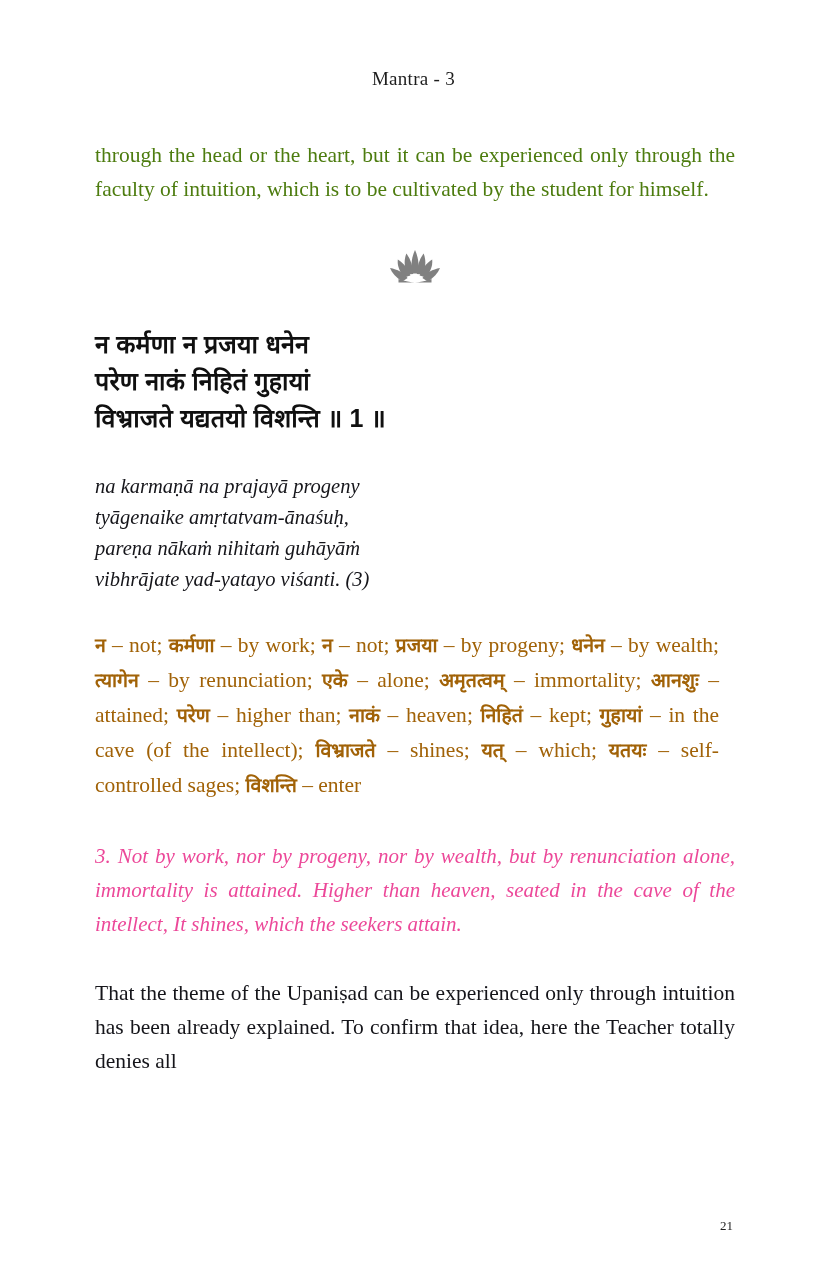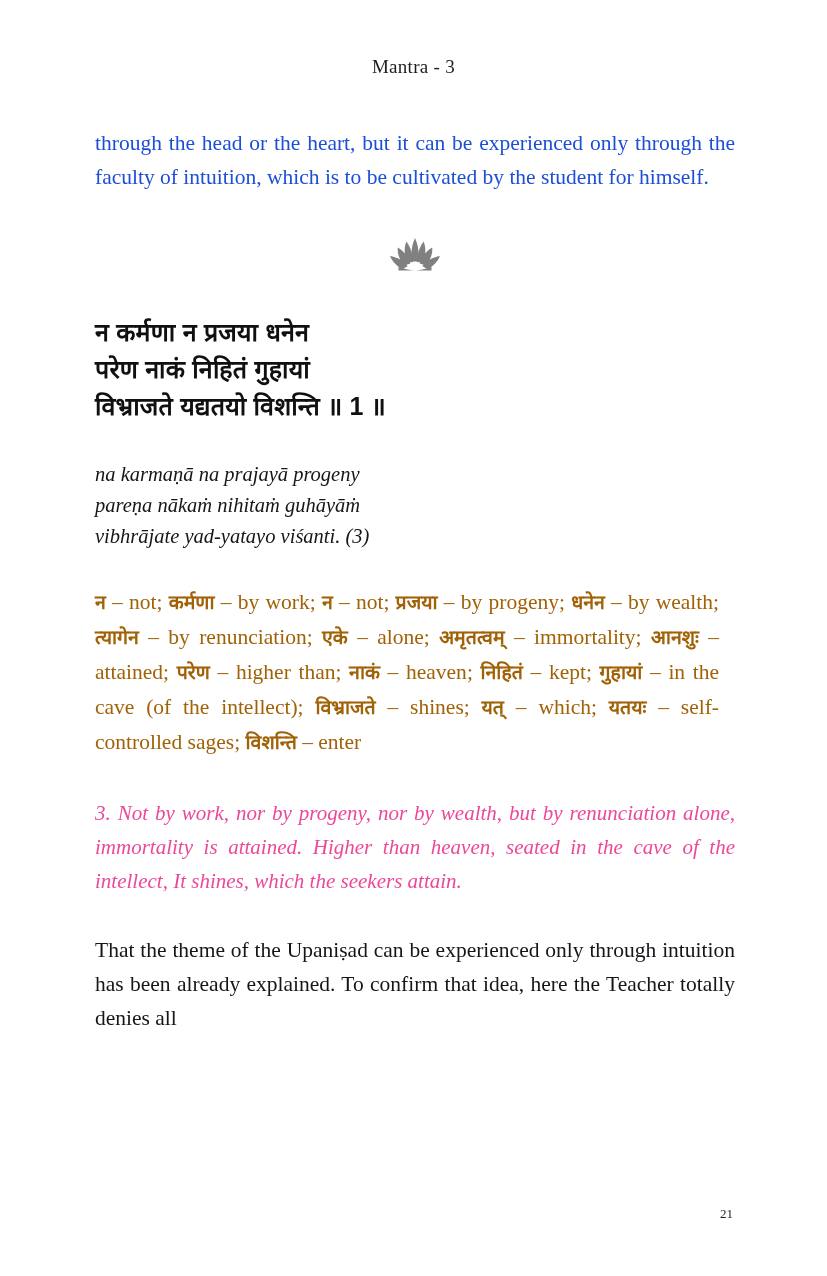--- a/index.html
+++ b/index.html
@@ -12,21 +12,21 @@
     height: 1276px;
     position: relative;
     overflow: hidden;
     font-family: "Liberation Serif", "DejaVu Serif", serif;
     color: #1a1a1a;
     -webkit-font-smoothing: antialiased;
   }
 
   .page {
     position: absolute;
-    left: 0; top: 0;
+    left: 0; top: 12px;
     width: 827px;
     height: 912px;
     background: #ffffff;
   }
 
   
   .running-head {
     position: absolute;
     left: 0;
     top: 56px;
@@ -44,21 +44,21 @@
     top: 126px;
     width: 640px;
   }
 
   p.body-para {
     margin: 0;
     font-size: 21.5px;
     line-height: 34px;
     text-align: justify;
     text-justify: inter-word;
-    color: #1d4ed8;
+    color: #4d7c0f;
   }
 
   
   .para-intro { margin-bottom: 0; }
 
   
   .ornament {
     margin: 40px 0 38px 0;
     text-align: center;
     line-height: 0;
@@ -164,20 +164,21 @@
     </div>
 
     <div class="verse-sanskrit">
       <div>न कर्मणा न प्रजया धनेन</div>
       <div>परेण नाकं निहितं गुहायां</div>
       <div>विभ्राजते यद्यतयो विशन्ति ॥ 1 ॥</div>
     </div>
 
     <div class="verse-translit">
       <div>na karmaṇā na prajayā progeny</div>
+      <div>tyāgenaike amṛtatvam-ānaśuḥ,</div>
       <div>pareṇa nākaṁ nihitaṁ guhāyāṁ</div>
       <div>vibhrājate yad-yatayo viśanti. (3)</div>
     </div>
 
     <p class="gloss" id="gloss-list"><span class="dev">न</span><span> – </span><span>not</span><span>; </span><span class="dev">कर्मणा</span><span> – </span><span>by work</span><span>; </span><span class="dev">न</span><span> – </span><span>not</span><span>; </span><span class="dev">प्रजया</span><span> – </span><span>by progeny</span><span>; </span><span class="dev">धनेन</span><span> – </span><span>by wealth</span><span>; </span><span class="dev">त्यागेन</span><span> – </span><span>by renunciation</span><span>; </span><span class="dev">एके</span><span> – </span><span>alone</span><span>; </span><span class="dev">अमृतत्वम्</span><span> – </span><span>immortality</span><span>; </span><span class="dev">आनशुः</span><span> – </span><span>attained</span><span>; </span><span class="dev">परेण</span><span> – </span><span>higher than</span><span>; </span><span class="dev">नाकं</span><span> – </span><span>heaven</span><span>; </span><span class="dev">निहितं</span><span> – </span><span>kept</span><span>; </span><span class="dev">गुहायां</span><span> – </span><span>in the cave (of the intellect)</span><span>; </span><span class="dev">विभ्राजते</span><span> – </span><span>shines</span><span>; </span><span class="dev">यत्</span><span> – </span><span>which</span><span>; </span><span class="dev">यतयः</span><span> – </span><span>self-controlled sages</span><span>; </span><span class="dev">विशन्ति</span><span> – </span><span>enter</span></p>
 
     <p class="translation">3. Not by work, nor by progeny, nor by wealth, but by renunciation alone, immortality is attained. Higher than heaven, seated in the cave of the intellect, It shines, which the seekers attain.</p>
 
     <p class="commentary">That the theme of the Upaniṣad can be experienced only through intuition has been already explained. To confirm that idea, here the Teacher totally denies all</p>
 

